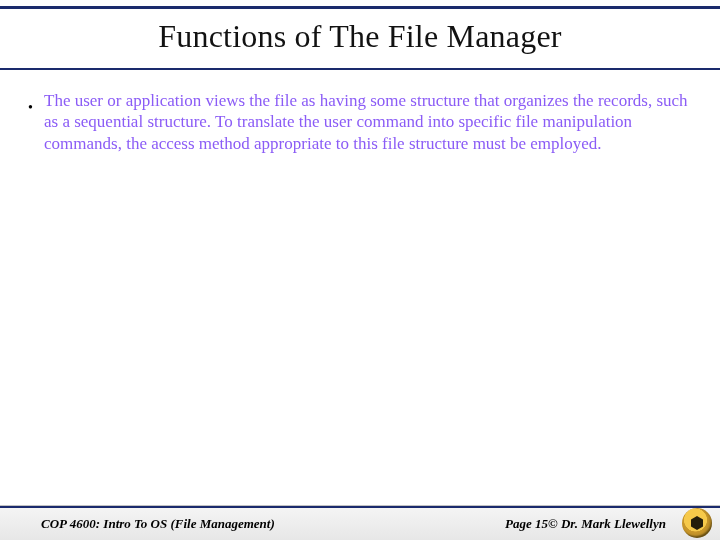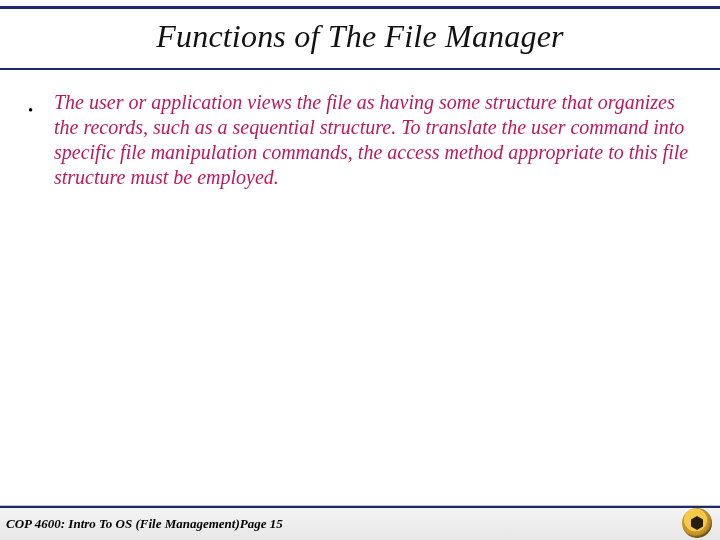--- a/index.html
+++ b/index.html
@@ -1,15 +1,15 @@
 <!DOCTYPE html>
 <html><head>
 <meta charset="utf-8">
 <style>
-  * { box-sizing: border-box; margin: 0; padding: 0; font-style: italic; }
+  * { box-sizing: border-box; margin: 0; padding: 0; }
   html, body { width: 720px; height: 540px; }
   body {
     font-family: "Times New Roman", Times, serif;
     background: #ffffff;
     position: relative;
     overflow: hidden;
   }
   .slide {
     width: 720px;
     height: 540px;
@@ -38,25 +38,25 @@
     letter-spacing: 0.2px;
   }
   .body {
     position: absolute;
     top: 90px;
     left: 28px;
     right: 24px;
   }
   .bullet {
     display: flex;
-    gap: 12px;
+    gap: 2px;
     margin-bottom: 22px;
-    font-size: 20px;
+    font-size: 17px;
     line-height: 1.25;
-    color: #be185d;
+    color: #8b5cf6;
   }
   .bullet .dot {
     width: 14px;
     flex: 0 0 14px;
     text-align: left;
     padding-top: 6px;
   }
   .bullet .dot::before {
     content: "•";
     font-size: 14px;
@@ -70,22 +70,22 @@
     background: linear-gradient(#f4f4f4,#e7e7e7);
     border-top: 2px solid #1a2a6c;
     display: flex;
     align-items: center;
     font-style: italic;
     font-weight: bold;
     font-size: 13px;
     color: #000;
     padding: 0 12px 0 6px;
   }
-  .footer-left { flex: 0 0 auto; white-space: nowrap; }
-  .footer-center { flex: 1; text-align: left; }
+  .footer-left { flex: 0 0 auto; white-space: nowrap; margin-left: 35px; }
+  .footer-center { flex: 1; text-align: right; }
   .footer-right { flex: 0 0 auto; white-space: nowrap; padding-right: 42px; }
   .logo {
     position: absolute;
     right: 8px; bottom: 2px;
     width: 30px; height: 30px;
     border-radius: 50%;
     background: radial-gradient(circle at 45% 40%, #f6c94a 0 46%, #c9972a 48% 62%, #8a6a1a 70%);
     box-shadow: inset -2px -2px 3px rgba(0,0,0,.25);
   }
   .logo::after{
@@ -119,16 +119,17 @@
       <span class="dot"></span>
       <span class="txt">The user or application views the file as having some structure that organizes the records, such as a sequential structure.  To translate the user command into specific file manipulation commands, the access method appropriate to this file structure must be employed.</span>
     </div>
   </div>
 
   <div class="rule-footer-top"></div>
 
   <div class="footer-bar">
     <span class="footer-left">COP 4600: Intro To OS  (File Management)</span>
     <span class="footer-center">Page 15</span>
+    <span class="footer-right">© Dr. Mark Llewellyn</span>
   </div>
 
   <div class="logo"></div>
 </div>
 
 </body></html>

